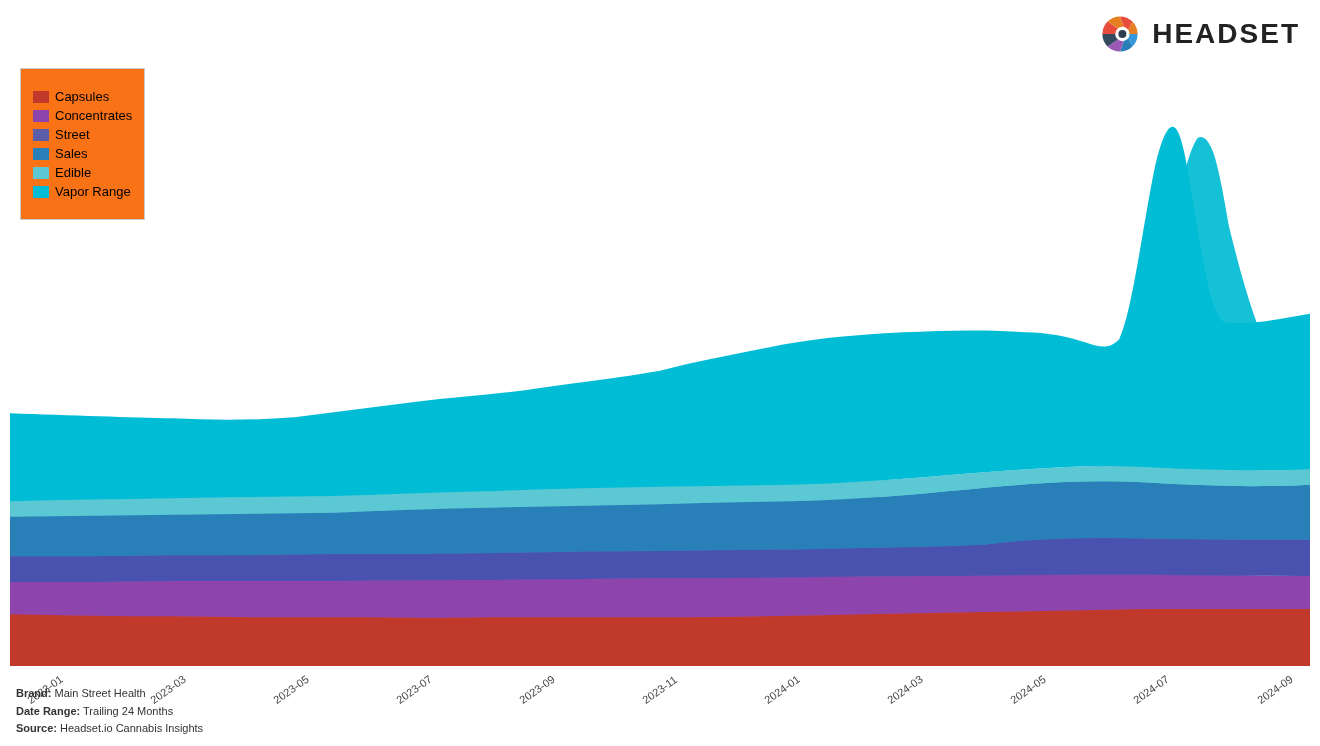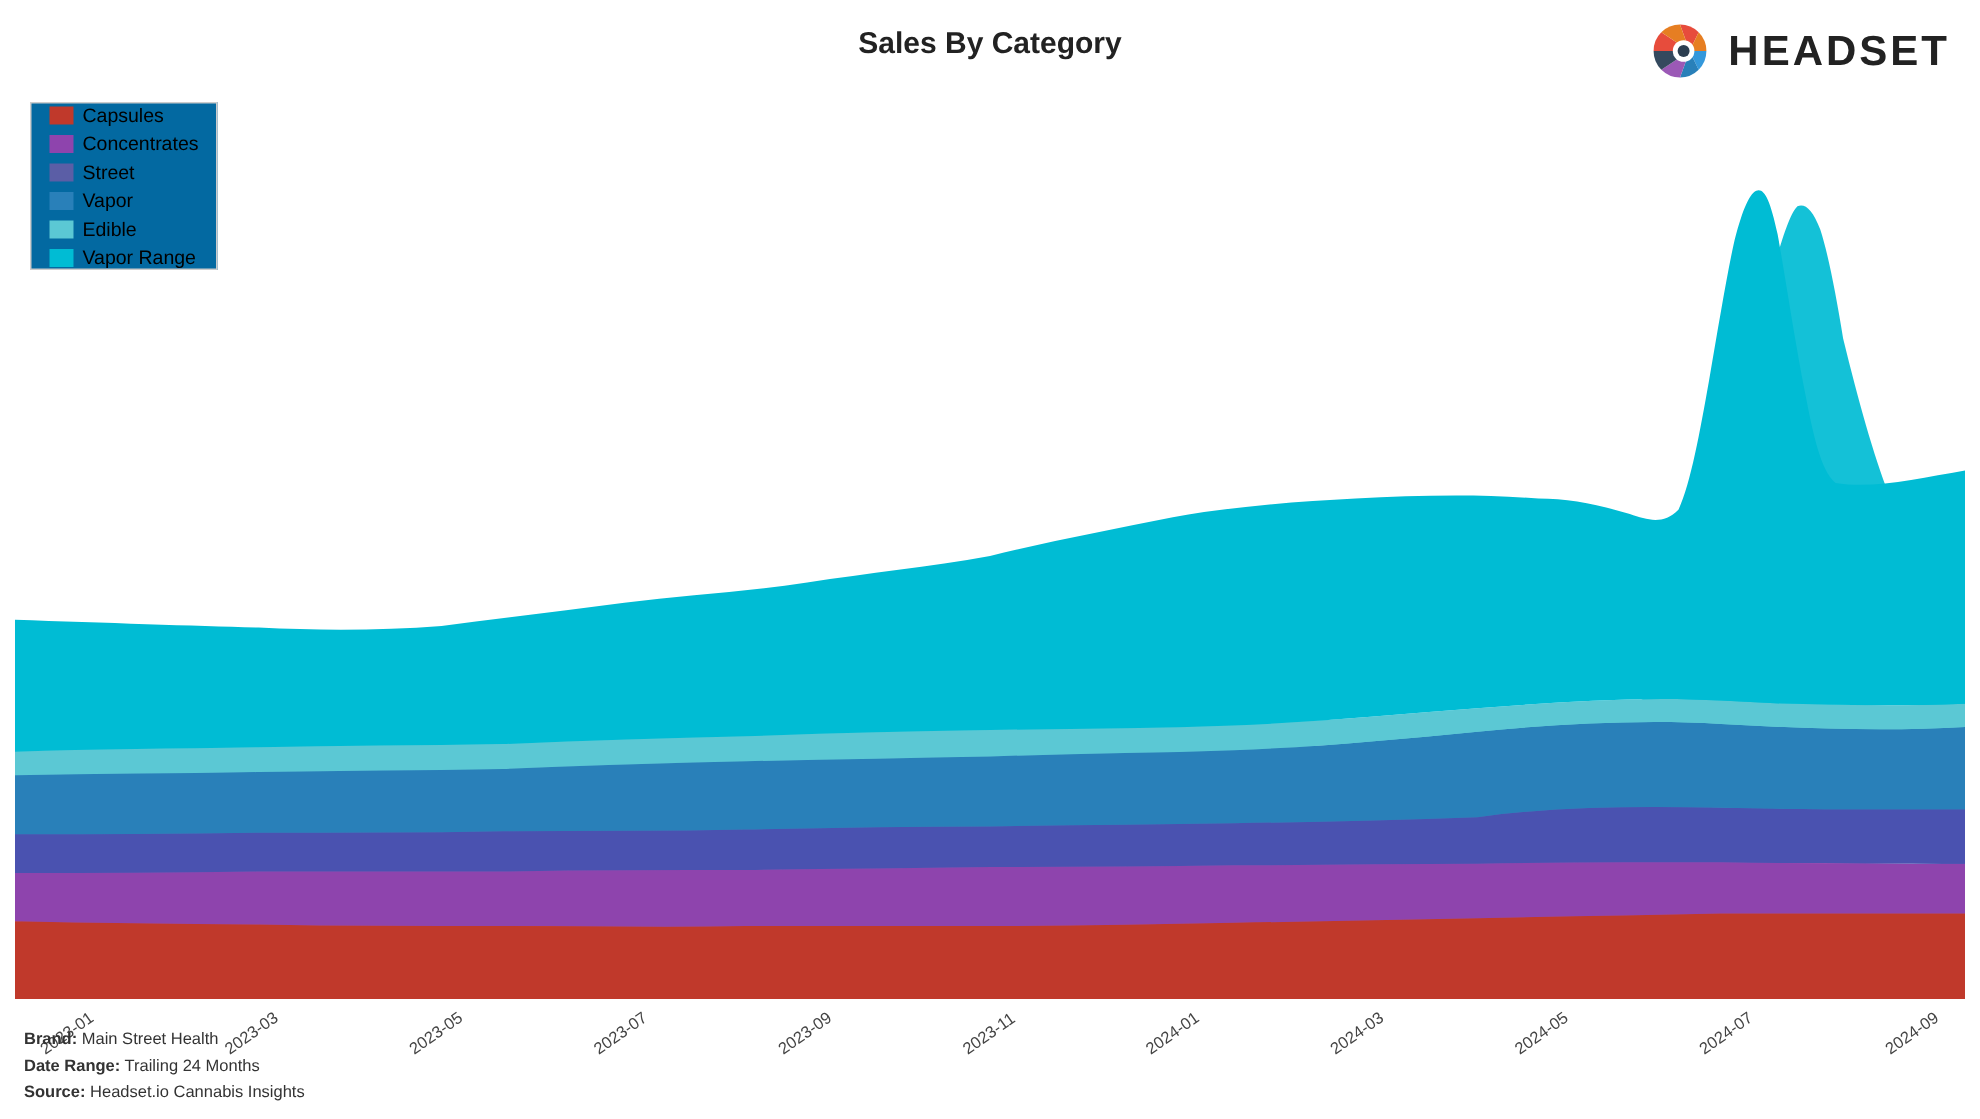--- a/index.html
+++ b/index.html
@@ -52,22 +52,22 @@
       color: #222;
       white-space: nowrap;
     }
 
     
     .legend {
       position: absolute;
       top: 68px;
       left: 20px;
       border: 1px solid #ccc;
-      padding: 0 12px;
-      background: #0369a1;
+      padding: 20px 12px;
+      background: #f97316;
       font-size: 13px;
     }
 
     .legend-item {
       display: flex;
       align-items: center;
       gap: 6px;
       margin-bottom: 4px;
     }
 
@@ -137,38 +137,37 @@
         <path d="M-15.56,-15.56 A22,22 0 0,1 0,-22 L8,0 Z" fill="#e67e22"></path>
 
         <circle cx="3" cy="0" r="9" fill="#fff"></circle>
 
         <circle cx="3" cy="0" r="5" fill="#2c3e50"></circle>
       </g>
     </svg>
     <span class="logo-text">HEADSET</span>
   </div>
 
-  <div class="chart-title">Sales By Category</div>
 
   <div class="legend">
     <div class="legend-item">
       <span class="legend-swatch" style="background:#c0392b;"></span>
       <span>Capsules</span>
     </div>
     <div class="legend-item">
       <span class="legend-swatch" style="background:#8e44ad;"></span>
       <span>Concentrates</span>
     </div>
     <div class="legend-item">
       <span class="legend-swatch" style="background:#5b5ea6;"></span>
       <span>Street</span>
     </div>
     <div class="legend-item">
       <span class="legend-swatch" style="background:#2980b9;"></span>
-      <span>Vapor</span>
+      <span>Sales</span>
     </div>
     <div class="legend-item">
       <span class="legend-swatch" style="background:#5bc8d4;"></span>
       <span>Edible</span>
     </div>
     <div class="legend-item">
       <span class="legend-swatch" style="background:#00bcd4;"></span>
       <span>Vapor Range</span>
     </div>
   </div>

